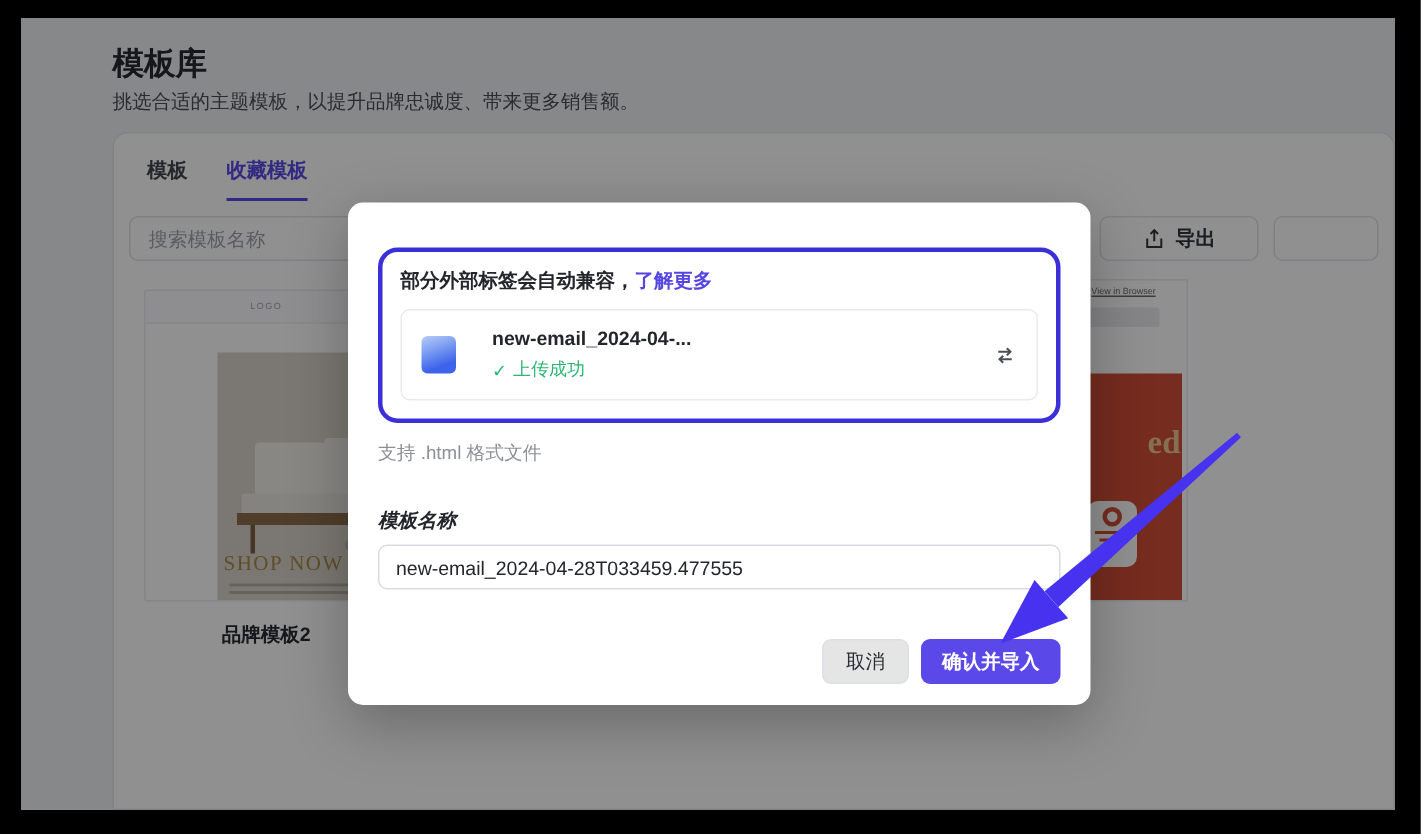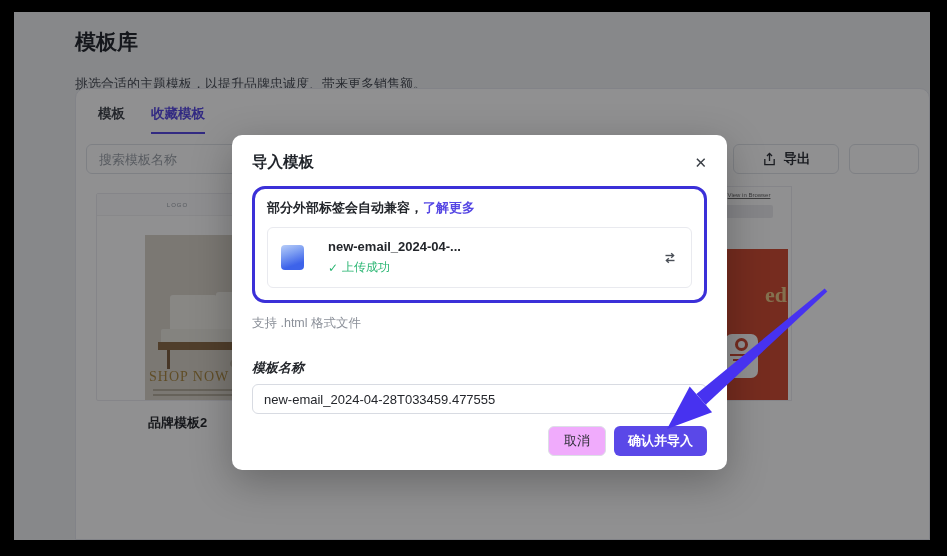--- a/index.html
+++ b/index.html
@@ -5,21 +5,21 @@
   * { margin:0; padding:0; box-sizing:border-box; }
   html,body { width:947px; height:556px; }
   body { background:#000; position:relative; overflow:hidden;
          font-family:"Liberation Sans","DejaVu Sans",sans-serif; }
 
   .screen { position:absolute; left:14px; top:12px; width:916px; height:528px;
             background:#eef0f3; overflow:hidden; }
 
   
   .page-title { position:absolute; left:61px; top:16px; font-size:21px; font-weight:bold; color:#20242a;text-align:right; }
-  .page-sub   { position:absolute; left:61px; top:47px; font-size:13px; color:#454a52;margin-top:16px; }
+  .page-sub   { position:absolute; left:61px; top:47px; font-size:13px; color:#454a52; }
 
   .panel { position:absolute; left:61px; top:76px; right:0; bottom:0;
            background:#fff; border:1px solid #e6e8ee; border-radius:10px 10px 0 0; overflow:hidden; }
 
   .tabs { display:flex; gap:26px; padding:16px 0 0 22px; }
   .tab  { font-size:13.5px; font-weight:bold; color:#3c4148; padding-bottom:9px;
           border-bottom:2px solid transparent; cursor:pointer; }
   .tab.active { color:#5546e4; border-bottom-color:#5546e4; }
 
   .toolbar { display:flex; gap:10px; margin:10px 10px 0 10px; }
@@ -96,21 +96,21 @@
   .file-name { font-size:13px; font-weight:bold; color:#23262b; }
   .file-status { margin-top:5px; font-size:12px; color:#2bb673; display:flex; align-items:center; gap:4px; }
   .swap { margin-left:auto; cursor:pointer; display:flex; }
 
   .hint { margin-top:12px; font-size:12.5px; color:#8b9099; }
   .name-label { margin-top:27px; font-size:13px; font-weight:bold; color:#23262b;font-style:italic; }
   .name-input { margin-top:7px; width:100%; height:30px; border:1px solid #d8dbe2;
                 border-radius:6px; padding:0 11px; font-size:13px; color:#24262b; outline:none; }
   .m-footer { margin-top:auto; display:flex; justify-content:flex-end; gap:8px; }
   .btn { height:30px; border-radius:6px; font-size:13px; cursor:pointer; border:1px solid transparent; }
-  .btn-cancel { padding:0 15px; background:#f0abfc; border-color:#dcdfe6; color:#2a2d33; }
+  .btn-cancel { padding:0 15px; background:#e5e5e5; border-color:#dcdfe6; color:#2a2d33; }
   .btn-confirm { padding:0 14px; background:#5a48e8; color:#fff; font-weight:bold; border:none; }
 
   
   .arrow-svg { position:absolute; left:0; top:0; z-index:50; pointer-events:none; }
 
   svg.ic { display:block; }
 </style>
 </head>
 <body>
 
@@ -173,24 +173,20 @@
         <div class="ring"></div>
         <div class="badge-bar"></div>
           <div class="badge-bar" style="margin-left:8px;margin-right:8px;"></div>
       </div>
     </div>
   </div>
 
   <div class="dim"></div>
 
   <div class="modal">
-    <div class="m-head">
-      <div class="m-title">导入模板</div>
-      <div class="m-close">✕</div>
-    </div>
 
     <div class="upload-box">
       <div class="notice">
         <span>部分外部标签会自动兼容，</span><span class="notice-link">了解更多</span>
       </div>
       <div class="file-card">
         <div class="file-icon"></div>
         <div>
           <div class="file-name">new-email_2024-04-...</div>
           <div class="file-status">

